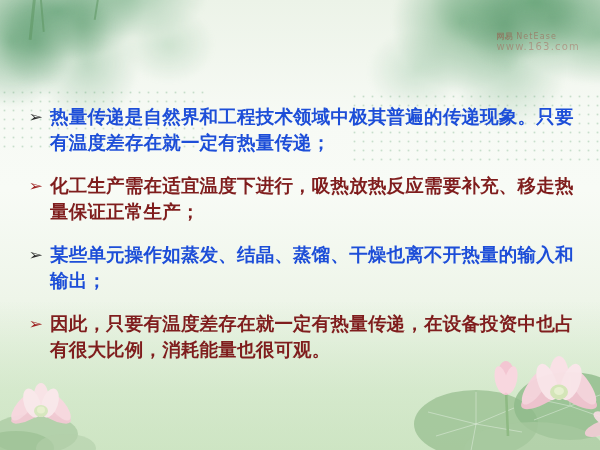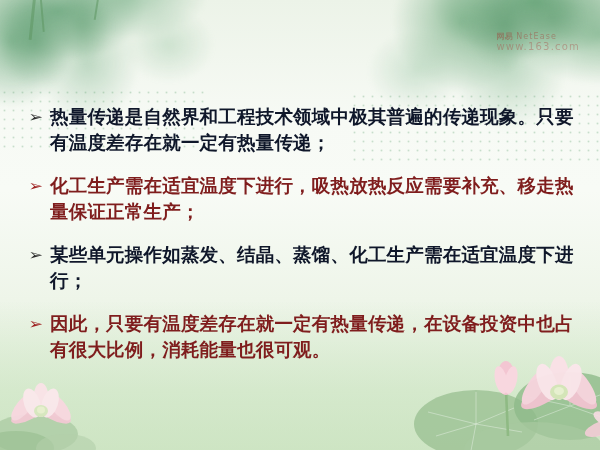--- a/index.html
+++ b/index.html
@@ -184,21 +184,21 @@
     transform: scaleX(1.15);
   }
   .bullet-text {
     flex: 1 1 auto;
     font-size: 18.5px;
     line-height: 26px;
     font-weight: bold;
     letter-spacing: .2px;
     text-indent: 0;
   }
-  .t-black { color: #0f172a; }
+  .t-black { color: #1d4ed8; }
   .t-red   { color: #7f1d1d; }
   .m-dark  { color: #2c2c2c; }
   .m-red   { color: #9e2020; }
 </style>
 </head>
 <body>
 
 <div id="slide">
 
   <div class="bg-base"></div>
@@ -285,21 +285,21 @@
       <span class="bullet-text t-black">热量传递是自然界和工程技术领域中极其普遍的传递现象。只要有温度差存在就一定有热量传递；</span>
     </div>
 
     <div class="bullet">
       <span class="bullet-marker m-red">➢</span>
       <span class="bullet-text t-red">化工生产需在适宜温度下进行，吸热放热反应需要补充、移走热量保证正常生产；</span>
     </div>
 
     <div class="bullet">
       <span class="bullet-marker m-dark">➢</span>
-      <span class="bullet-text t-black">某些单元操作如蒸发、结晶、蒸馏、化工生产需在适宜温度下进行；</span>
+      <span class="bullet-text t-black">某些单元操作如蒸发、结晶、蒸馏、干燥也离不开热量的输入和输出；</span>
     </div>
 
     <div class="bullet">
       <span class="bullet-marker m-red">➢</span>
       <span class="bullet-text t-red">因此，只要有温度差存在就一定有热量传递，在设备投资中也占有很大比例，消耗能量也很可观。</span>
     </div>
 
   </div>
 </div>
 

